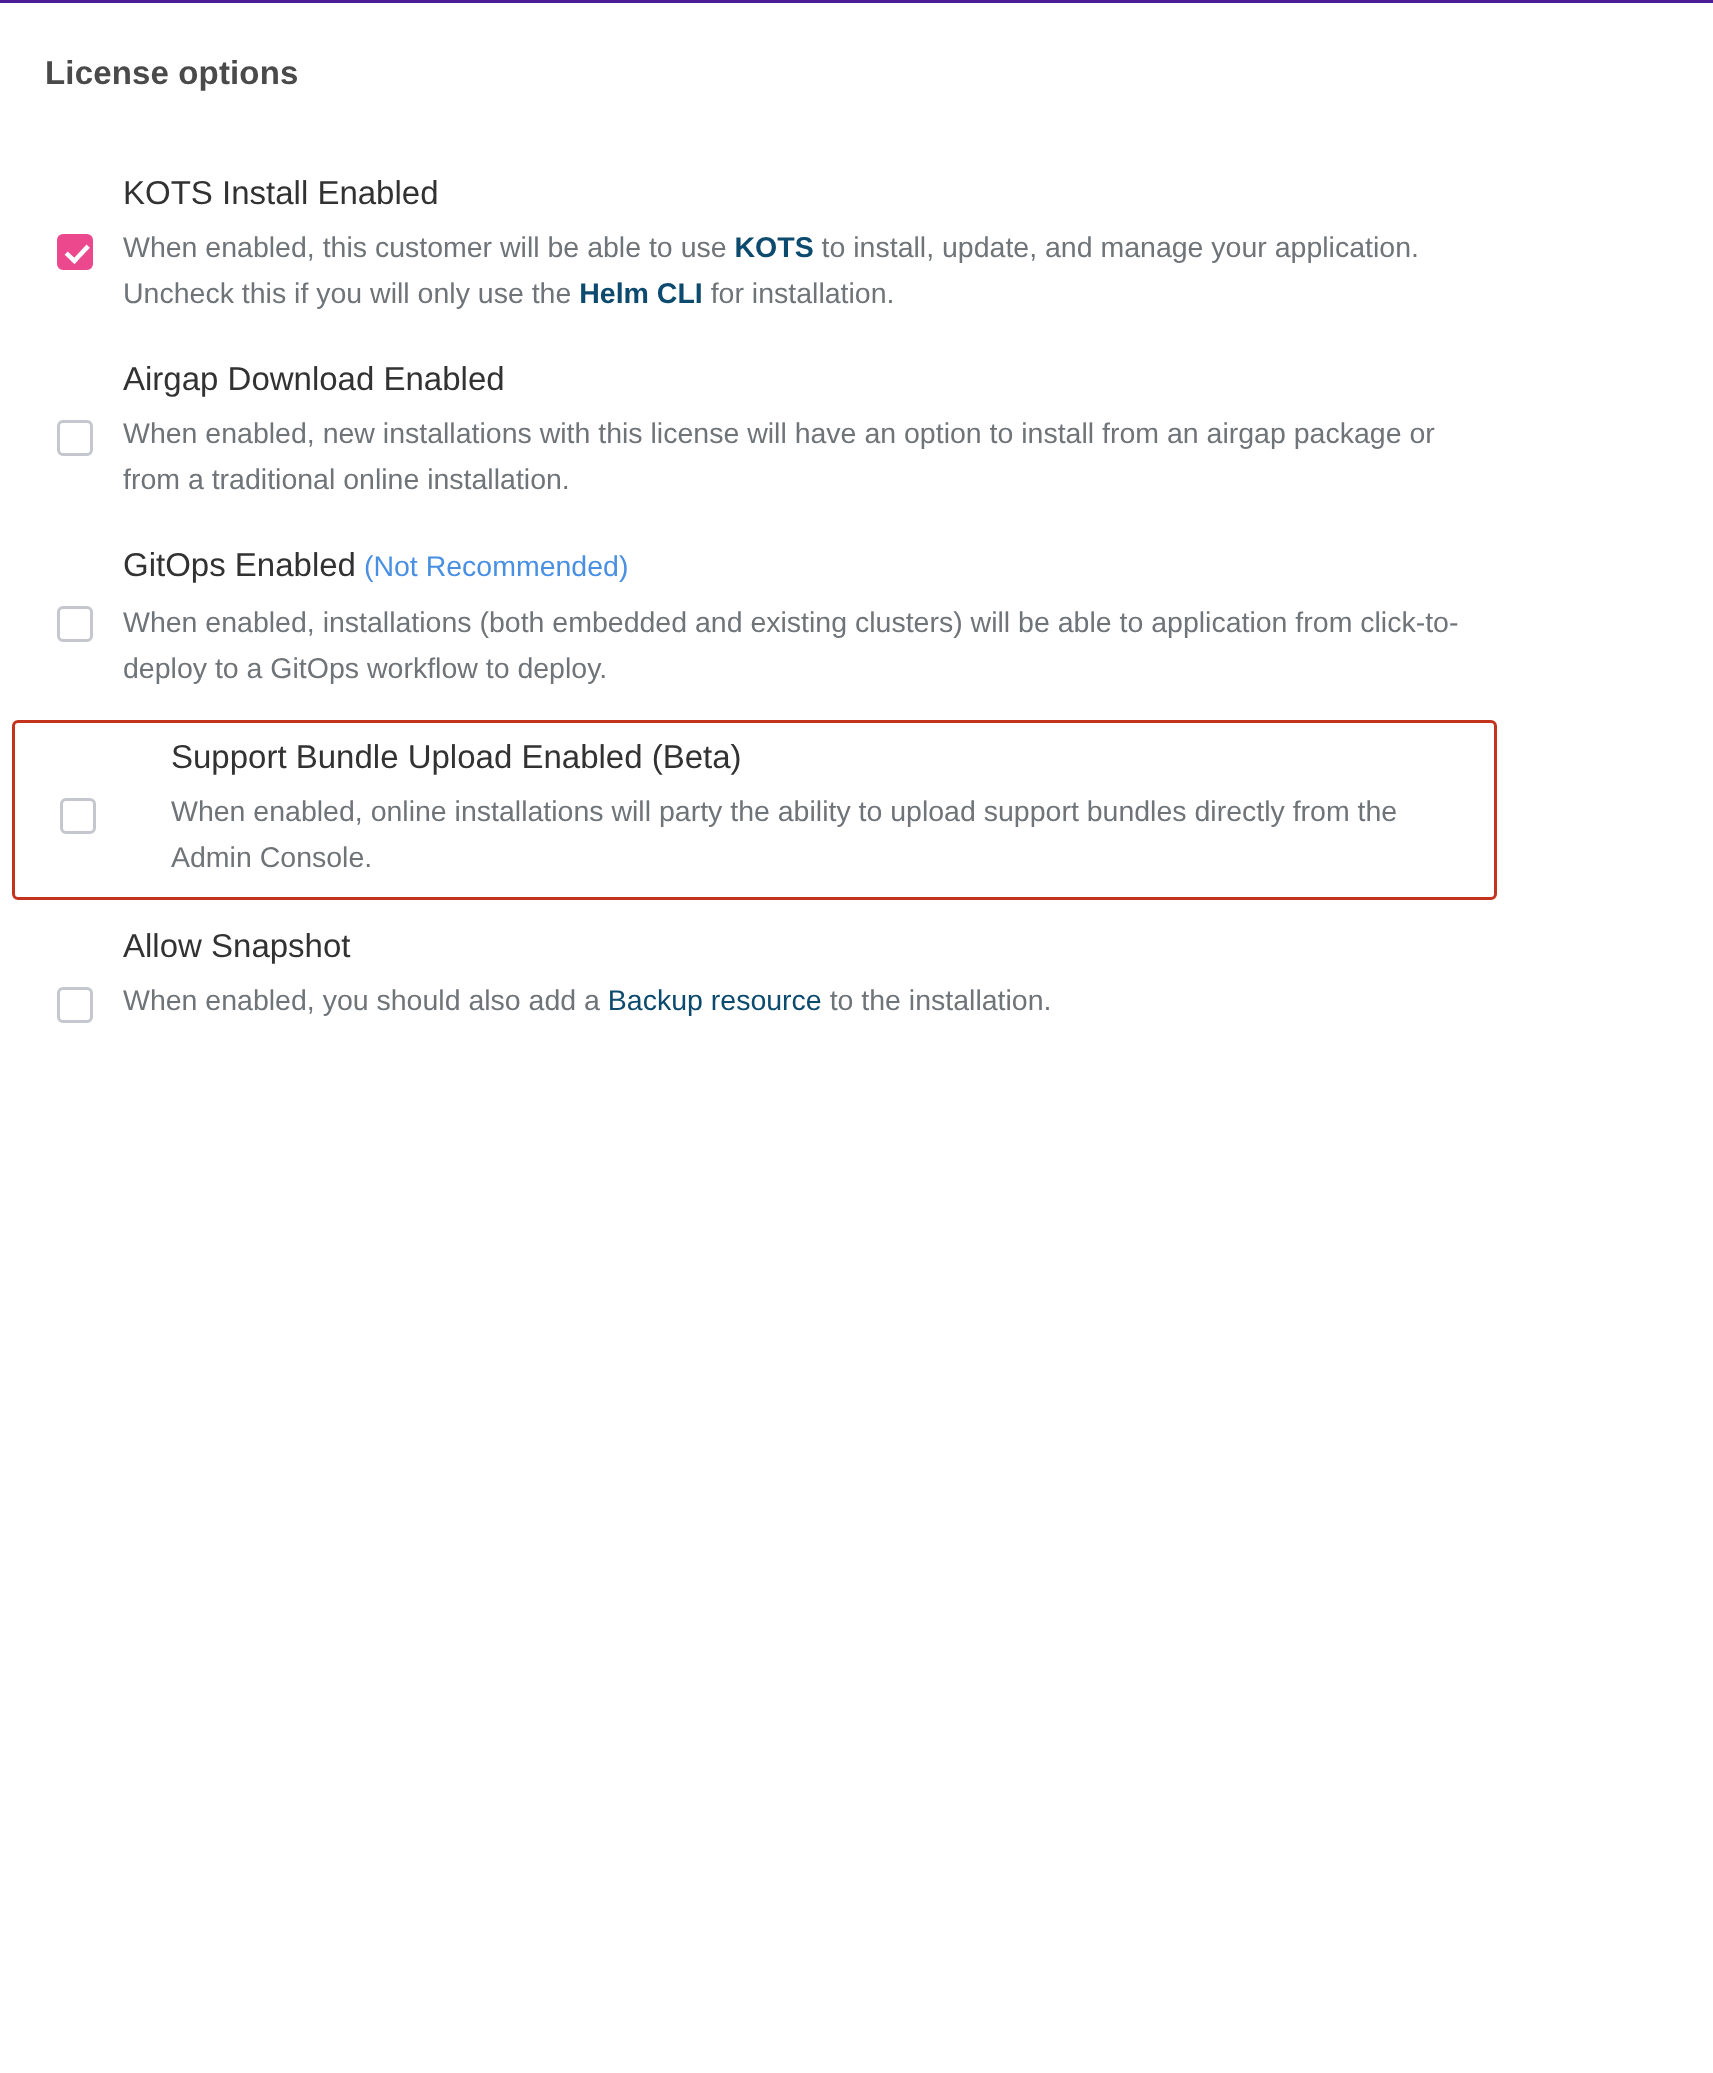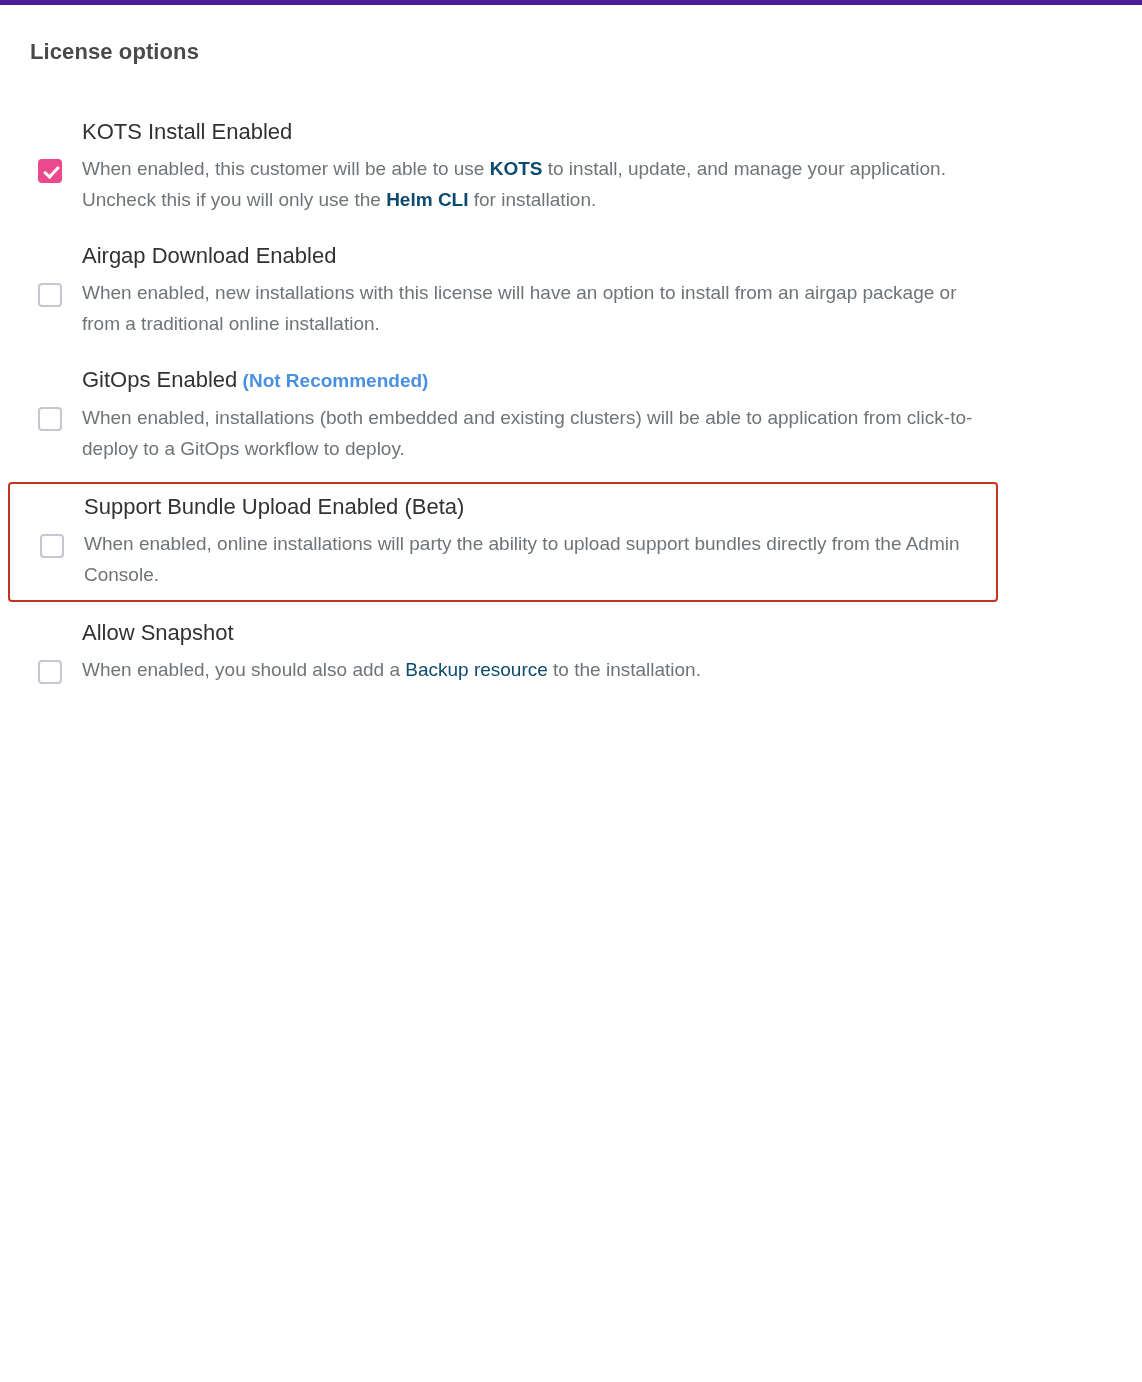--- a/index.html
+++ b/index.html
@@ -12,21 +12,21 @@
   body {
     width: 1142px;
     height: 1382px;
     overflow: hidden;
   }
   .page {
     position: relative;
     width: 1142px;
     height: 1382px;
     background: #ffffff;
-    border-top: 5px solid #4c1d95;
+    border-top: 2px solid #4c1d95;
   }
   .section-title {
     position: absolute;
     left: 30px;
     top: 34px;
     font-size: 22px;
     font-weight: bold;
     color: #4a4a4a;
     letter-spacing: 0.1px;
   }
@@ -44,21 +44,21 @@
   .option-inner {
     position: relative;
     min-height: 60px;
     padding: 8px 20px 10px 82px;
   }
   .option.highlighted .option-inner {
     border: 2px solid #c3341f;
     border-radius: 4px;
     margin-left: 8px;
     margin-right: 8px;
-    padding-left: 74px;
+    padding-left: 104px;
   }
   .cb {
     position: absolute;
     left: 38px;
     width: 24px;
     height: 24px;
     border: 2px solid #c4c8ce;
     border-radius: 4px;
     background: #ffffff;
     cursor: pointer;
@@ -87,21 +87,21 @@
   .opt-title {
     font-size: 22px;
     color: #323232;
     line-height: 30px;
     margin: 0 0 6px 0;
     font-weight: normal;
   }
   .opt-title .note {
     color: #4a90e2;
     font-size: 19px;
-    font-weight: bold;
+    font-weight: normal;
   }
   .opt-title.muted { color: #a9adb3; }
   .opt-desc {
     font-size: 19px;
     color: #6f7479;
     line-height: 31px;
     max-width: 1030px;
   }
   .opt-desc a {
     color: #0c4a6e;

